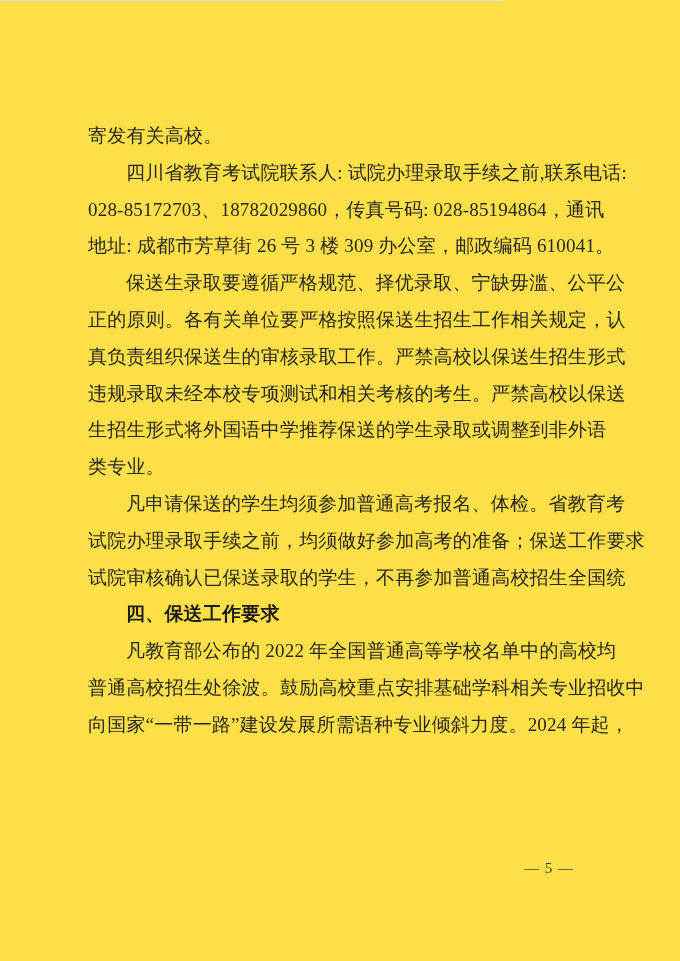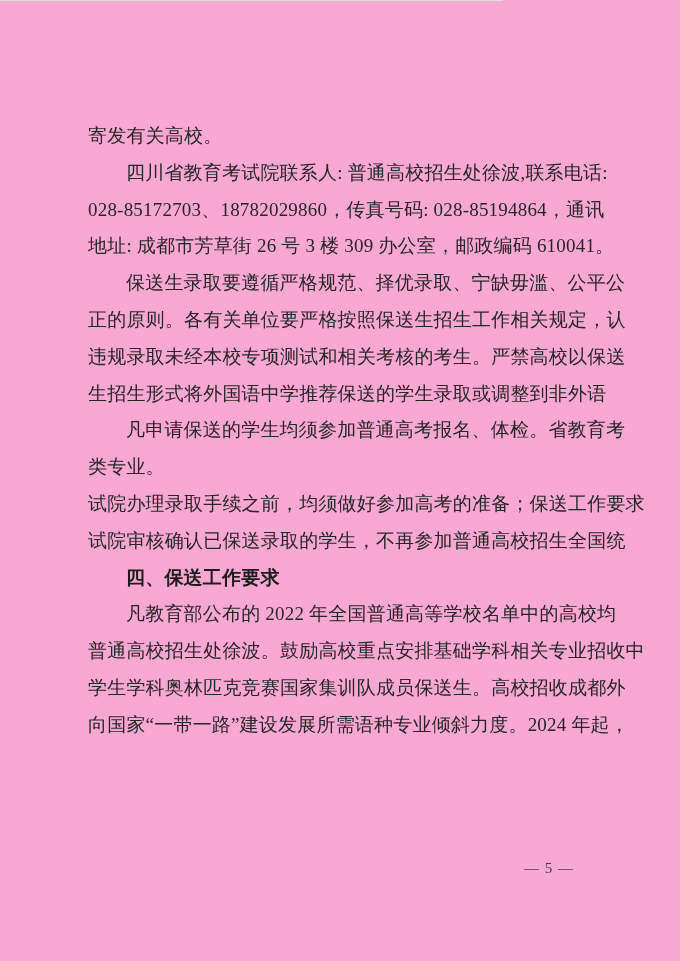--- a/index.html
+++ b/index.html
@@ -7,21 +7,21 @@
     padding: 0;
     width: 680px;
     height: 961px;
     background: #fefefe;
     overflow: hidden;
   }
   .page {
     position: relative;
     width: 680px;
     height: 961px;
-    background: #f9a8d4;
+    background: #fde047;
     font-family: "Liberation Serif", "DejaVu Serif", serif;
   }
   
   .scan-top {
     position: absolute;
     top: 0; left: 0;
     width: 74%;
     height: 1px;
     background: #dcdcdc;
   }
@@ -65,31 +65,31 @@
     font-family: "Liberation Serif", "DejaVu Serif", serif;
   }
 </style>
 </head>
 <body>
 
 <div class="page">
   <div class="scan-top"></div>
   <div class="textblock" id="textblock">
       <div class="line">寄发有关高校。</div>
-      <div class="line j indent">四川省教育考试院联系人: 普通高校招生处徐波,联系电话:</div>
+      <div class="line j indent">四川省教育考试院联系人: 试院办理录取手续之前,联系电话:</div>
       <div class="line j">028-85172703、18782029860，传真号码: 028-85194864，通讯</div>
       <div class="line j">地址: 成都市芳草街 26 号 3 楼 309 办公室，邮政编码 610041。</div>
       <div class="line j indent">保送生录取要遵循严格规范、择优录取、宁缺毋滥、公平公</div>
       <div class="line j">正的原则。各有关单位要严格按照保送生招生工作相关规定，认</div>
+      <div class="line j">真负责组织保送生的审核录取工作。严禁高校以保送生招生形式</div>
       <div class="line j">违规录取未经本校专项测试和相关考核的考生。严禁高校以保送</div>
       <div class="line j">生招生形式将外国语中学推荐保送的学生录取或调整到非外语</div>
+      <div class="line">类专业。</div>
       <div class="line j indent">凡申请保送的学生均须参加普通高考报名、体检。省教育考</div>
-      <div class="line">类专业。</div>
       <div class="line j">试院办理录取手续之前，均须做好参加高考的准备；保送工作要求</div>
       <div class="line j">试院审核确认已保送录取的学生，不再参加普通高校招生全国统</div>
       <div class="line indent heading">四、保送工作要求</div>
       <div class="line j indent">凡教育部公布的 2022 年全国普通高等学校名单中的高校均</div>
       <div class="line j">普通高校招生处徐波。鼓励高校重点安排基础学科相关专业招收中</div>
-      <div class="line j">学生学科奥林匹克竞赛国家集训队成员保送生。高校招收成都外</div>
       <div class="line j">向国家“一带一路”建设发展所需语种专业倾斜力度。2024 年起，</div>
     </div>
   <div class="footer">— 5 —</div>
 </div>
 
 </body></html>

